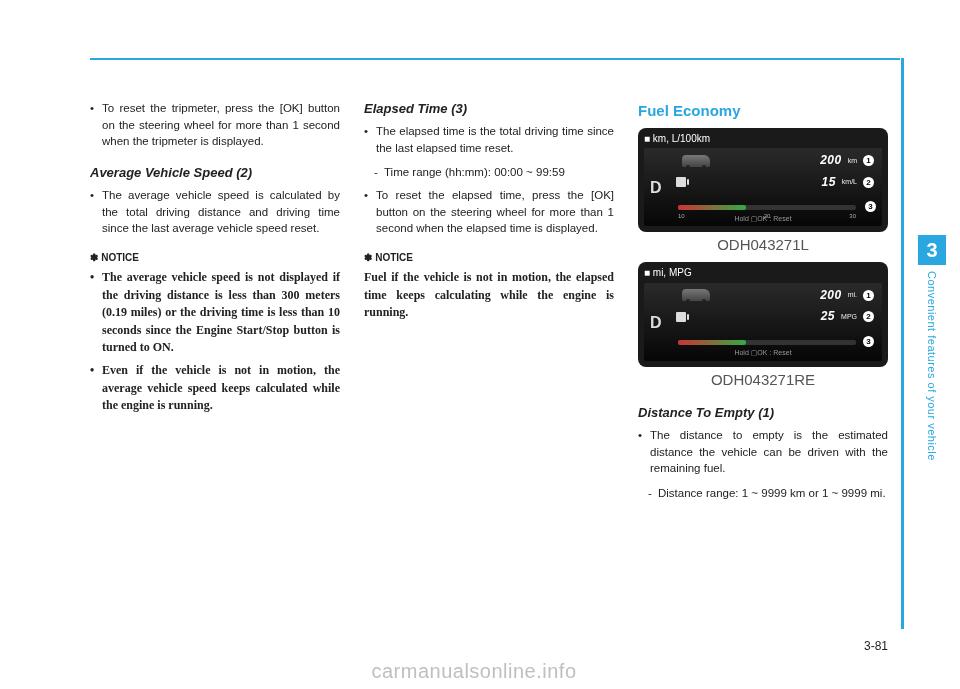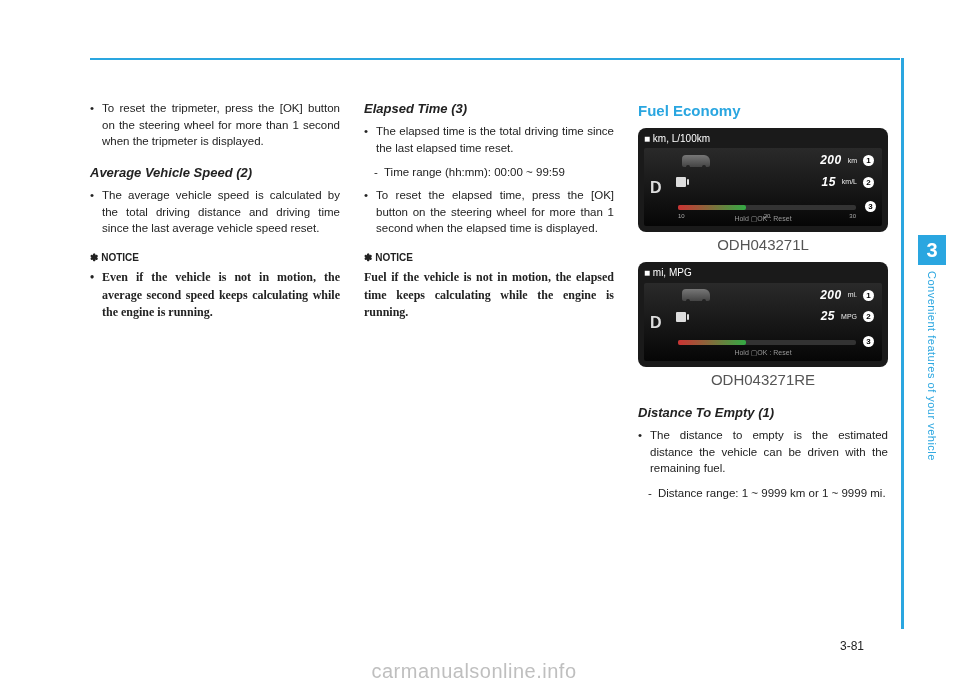--- a/index.html
+++ b/index.html
@@ -251,21 +251,21 @@
   }
   .img-code {
     text-align: center;
     font-size: 15px;
     color: #555;
     margin: 0 0 6px 0;
   }
   .page-num {
     position: absolute;
     bottom: 36px;
-    right: 96px;
+    right: 72px;
     font-size: 12px;
   }
   .watermark {
     position: absolute;
     bottom: 6px;
     left: 0;
     right: 12px;
     text-align: center;
     color: #bfbfbf;
     font-size: 20px;
@@ -292,21 +292,22 @@
       </ul>
 
       <div class="subhead">Average Vehicle Speed (2)</div>
       <ul class="body">
         <li>The average vehicle speed is calculated by the total driving distance and driving time since the last average vehicle speed reset.</li>
       </ul>
 
       <div class="notice-head">✽ NOTICE</div>
       <div class="notice-body">
         <ul>
-          <li>Even if the vehicle is not in motion, the average second speed keeps calculating while the engine is running.</li>
+          <li>The average vehicle speed is not displayed if the driving distance is less than 300 meters (0.19 miles) or the driving time is less than 10 seconds since the Engine Start/Stop button is turned to ON.</li>
+          <li>Even if the vehicle is not in motion, the average vehicle speed keeps calculated while the engine is running.</li>
         </ul>
       </div>
     </div>
 
     <div class="col">
       <div class="subhead" style="margin-top:0">Elapsed Time (3)</div>
       <ul class="body">
         <li>The elapsed time is the total driving time since the last elapsed time reset.</li>
       </ul>
       <div class="sub-dash">Time range (hh:mm): 00:00 ~ 99:59</div>

